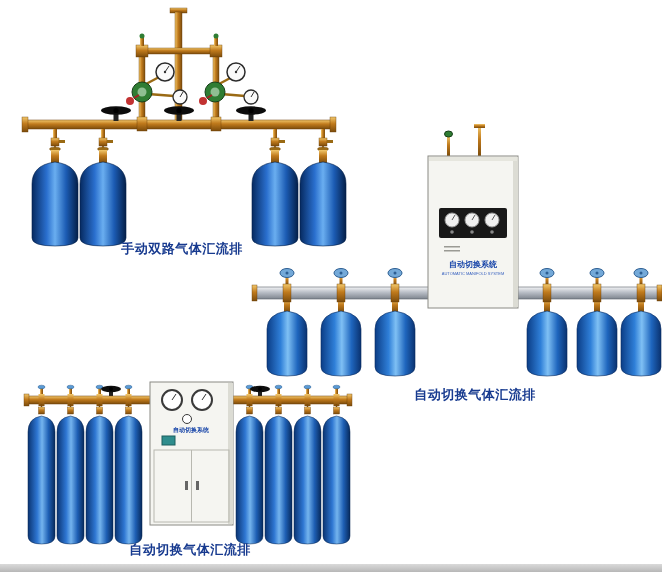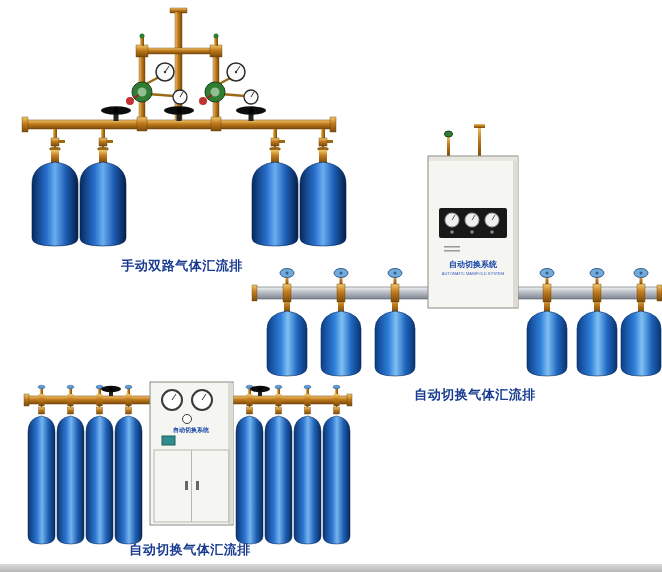--- a/index.html
+++ b/index.html
@@ -152,21 +152,21 @@
         </g>
         <g>
           <ellipse cx="311" cy="145" rx="5.5" ry="2" fill="#9a6a14" stroke="#6b3f08" stroke-width="0.4"></ellipse>
           <rect x="307" y="146" width="8" height="13" fill="url(#g1pipeV)"></rect>
           <path d="M288,180 Q288,161 311,158 Q334,161 334,180 L334,234 Q334,242 311,242 Q288,242 288,234 Z" fill="url(#g1cyl)" stroke="#04204a" stroke-width="0.6"></path>
         </g>
       </g>
     </svg>
   </div>
 
-  <div class="product-label" style="left:97px;top:257px;">手动双路气体汇流排</div>
+  <div class="product-label" style="left:97px;top:240px;">手动双路气体汇流排</div>
 
   <div class="illus" style="left:250px;top:124px;width:412px;height:262px;">
     <svg width="412" height="262" viewBox="0 0 412 262">
       <defs>
         <linearGradient id="g2cyl" x1="0" y1="0" x2="1" y2="0">
           <stop offset="0" stop-color="#0b3d86"></stop>
             <stop offset="0.34" stop-color="#2f7fd8"></stop>
           <stop offset="0.52" stop-color="#7fc0f4"></stop>
             <stop offset="0.76" stop-color="#1f66be"></stop>
           <stop offset="1" stop-color="#0a3270"></stop>

